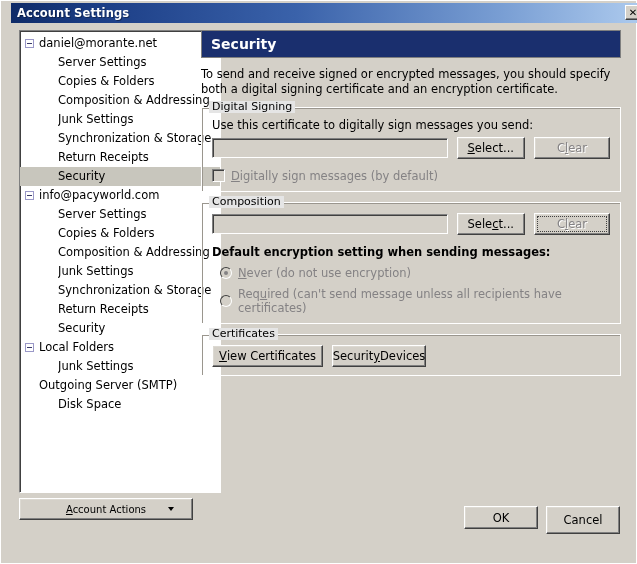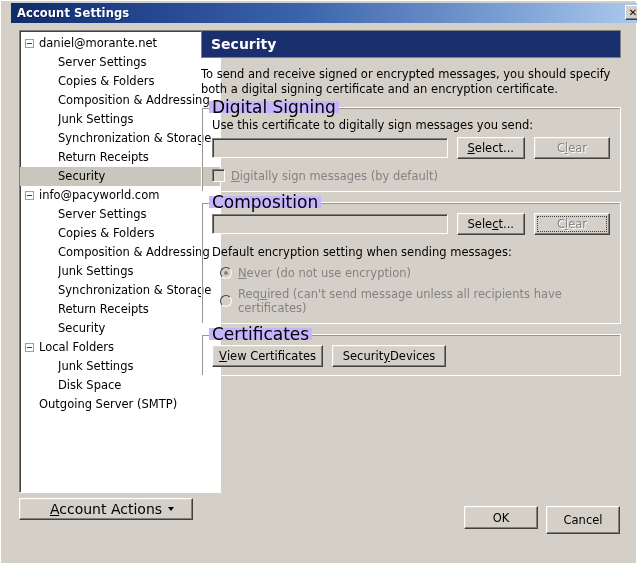--- a/index.html
+++ b/index.html
@@ -127,21 +127,21 @@
     box-sizing: border-box;
     background: #d4d0c8;
     border-top: 1px solid #ffffff;
     border-left: 1px solid #ffffff;
     border-right: 1px solid #404040;
     border-bottom: 1px solid #404040;
     box-shadow: inset -1px -1px 0 #808080, inset 1px 1px 0 #dcd9d2;
     display: flex;
     align-items: center;
     justify-content: center;
-    font-size: 14px;
+    font-size: 10px;
     cursor: default;
     position: absolute;
   }
   #account-actions .aa-arrow {
     position: absolute;
     right: 18px;
     width: 0; height: 0;
     border-left: 3.5px solid transparent;
     border-right: 3.5px solid transparent;
     border-top: 4px solid #000;
@@ -180,23 +180,23 @@
     box-sizing: border-box;
     border: 1px solid #ffffff;
     box-shadow: inset 1px 1px 0 #9a968e;
     margin-top: 10px;
     padding: 10px 10px 8px 10px;
   }
   .groupbox > .gb-title {
     position: absolute;
     top: -7px;
     left: 7px;
-    background: #c4b5fd;
+    background: #e5e5e5;
     padding: 0 3px;
-    font-size: 17px;
+    font-size: 11px;
     line-height: 12px;
     color: #000;
   }
   .gb-label {
     font-size: 11.5px;
     margin-bottom: 5px;
   }
 
   
   .cert-row {
@@ -291,26 +291,27 @@
     position: absolute;
     left: 3px; top: 3px;
     width: 4px; height: 4px;
     border-radius: 50%;
     background: #848284;
   }
   .encr-default-label {
     margin-top: 10px;
     font-size: 11.5px;
     color: #000;
+    font-weight: bold;
   }
 
   
   .certs-btn-row { display: flex; }
   .btn.view-cert-btn { width: 111px; }
-  .btn.sec-dev-btn { width: 114px; margin-left: 9px; }
+  .btn.sec-dev-btn { width: 94px; margin-left: 9px; }
 
   
   #footer-buttons {
     position: absolute;
     right: 16px;
     bottom: 29px;
     display: flex;
   }
   .btn.ok-btn { width: 74px; height: 23px; }
   .btn.cancel-btn { width: 74px; height: 28px; margin-left: 8px; }
@@ -378,25 +379,25 @@
       <div class="tree-row child">
         <span class="label">Security</span>
       </div>
       <div class="tree-row">
         <span class="twisty"></span>
         <span class="label">Local Folders</span>
       </div>
       <div class="tree-row child">
         <span class="label">Junk Settings</span>
       </div>
-      <div class="tree-row child">
-        <span class="label">Disk Space</span>
-      </div>
       <div class="tree-row nochild-root">
         <span class="label">Outgoing Server (SMTP)</span>
+      </div>
+      <div class="tree-row child">
+        <span class="label">Disk Space</span>
       </div>
     </div>
 
   <div id="account-actions">
     <span><u>A</u><span>ccount Actions</span></span>
     <span class="aa-arrow"></span>
   </div>
 
   <div id="right-pane">
 

